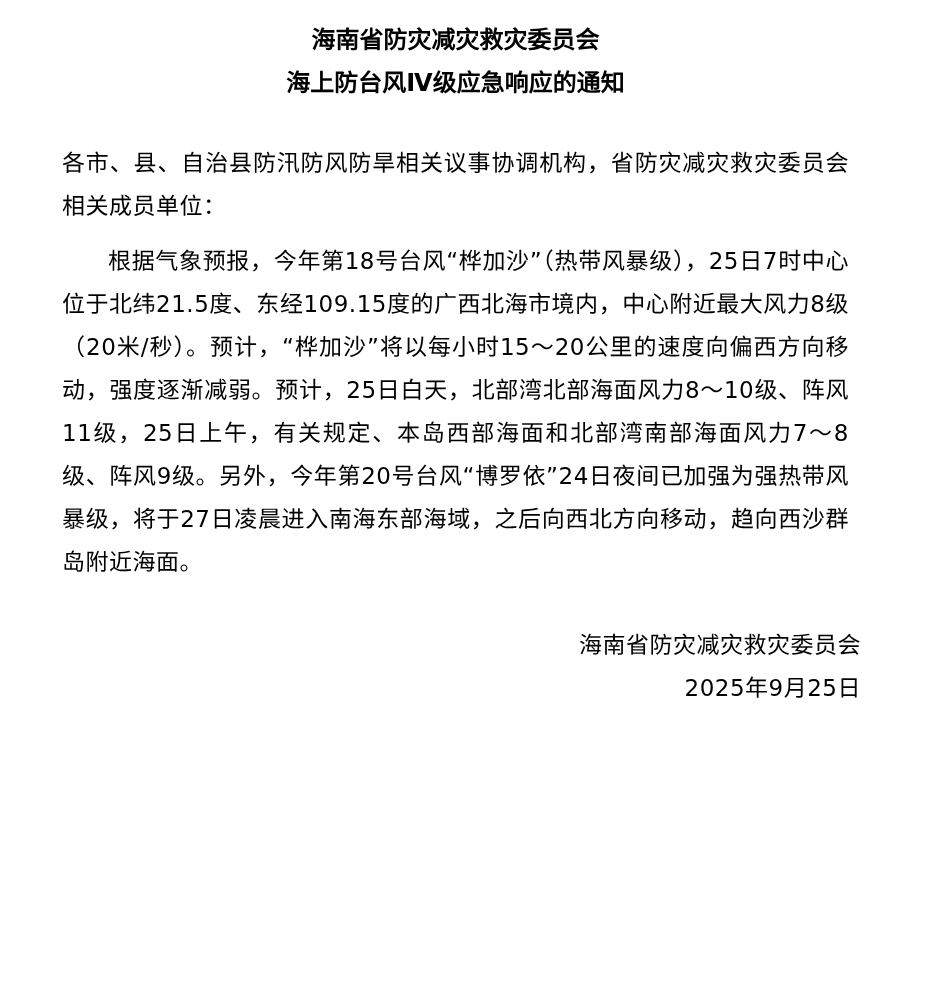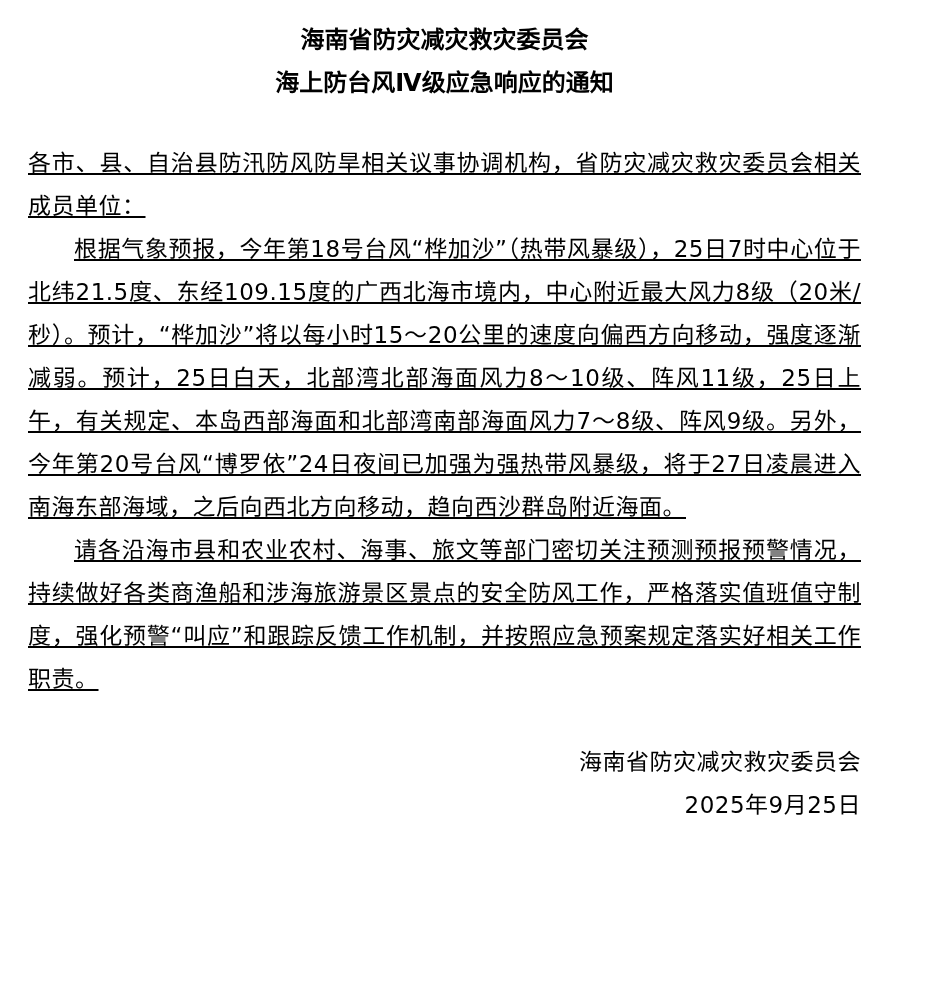--- a/index.html
+++ b/index.html
@@ -11,41 +11,40 @@
     height: 1004px;
     background: #ffffff;
     overflow: hidden;
     font-family: "DejaVu Sans", "Liberation Sans", sans-serif;
     color: #000000;
   }
   .page {
     box-sizing: border-box;
     width: 911px;
     height: 1004px;
-    padding: 19px 50px 0 28px;
+    padding: 19px 50px 0 50px;
   }
   .title-block {
     text-align: center;
     font-size: 24px;
     font-weight: bold;
     line-height: 43px;
     color: #000000;
   }
   .body-block {
     margin-top: 37px;
     font-size: 23px;
     line-height: 43px;
     text-align: justify;
     text-justify: inter-ideograph;
     letter-spacing: 0.5px;
   }
   .body-block p {
-    margin: 0;
+    margin: 12px;
     padding: 0;
-    text-decoration: underline;
   }
   .indent {
     text-indent: 2em;
   }
   .highlight {
     font-weight: bold;
   }
   .signature-block {
     margin-top: 40px;
     font-size: 23px;
@@ -63,21 +62,20 @@
     <div>海南省防灾减灾救灾委员会</div>
     <div>海上防台风Ⅳ级应急响应的通知</div>
   </div>
 
   <div class="body-block">
     <p>各市、县、自治县防汛防风防旱相关议事协调机构，省防灾减灾救灾委员会相关成员单位：</p>
 
     <p class="indent">根据气象预报，今年第18号台风“桦加沙”（热带风暴级），25日7时中心位于北纬21.5度、东经109.15度的广西北海市境内，中心附近最大风力8级（20米/秒）。预计，“桦加沙”将以每小时15～20公里的速度向偏西方向移动，强度逐渐减弱。预计，25日白天，北部湾北部海面风力8～10级、阵风11级，25日上午，有关规定、本岛西部海面和北部湾南部海面风力7～8级、阵风9级。另外，今年第20号台风“博罗依”24日夜间已加强为强热带风暴级，将于27日凌晨进入南海东部海域，之后向西北方向移动，趋向西沙群岛附近海面。</p>
 
 
-    <p class="indent">请各沿海市县和农业农村、海事、旅文等部门密切关注预测预报预警情况，持续做好各类商渔船和涉海旅游景区景点的安全防风工作，严格落实值班值守制度，强化预警“叫应”和跟踪反馈工作机制，并按照应急预案规定落实好相关工作职责。</p>
   </div>
 
   <div class="signature-block">
     <div>海南省防灾减灾救灾委员会</div>
     <div>2025年9月25日</div>
   </div>
 
 </div>
 
 </body></html>

